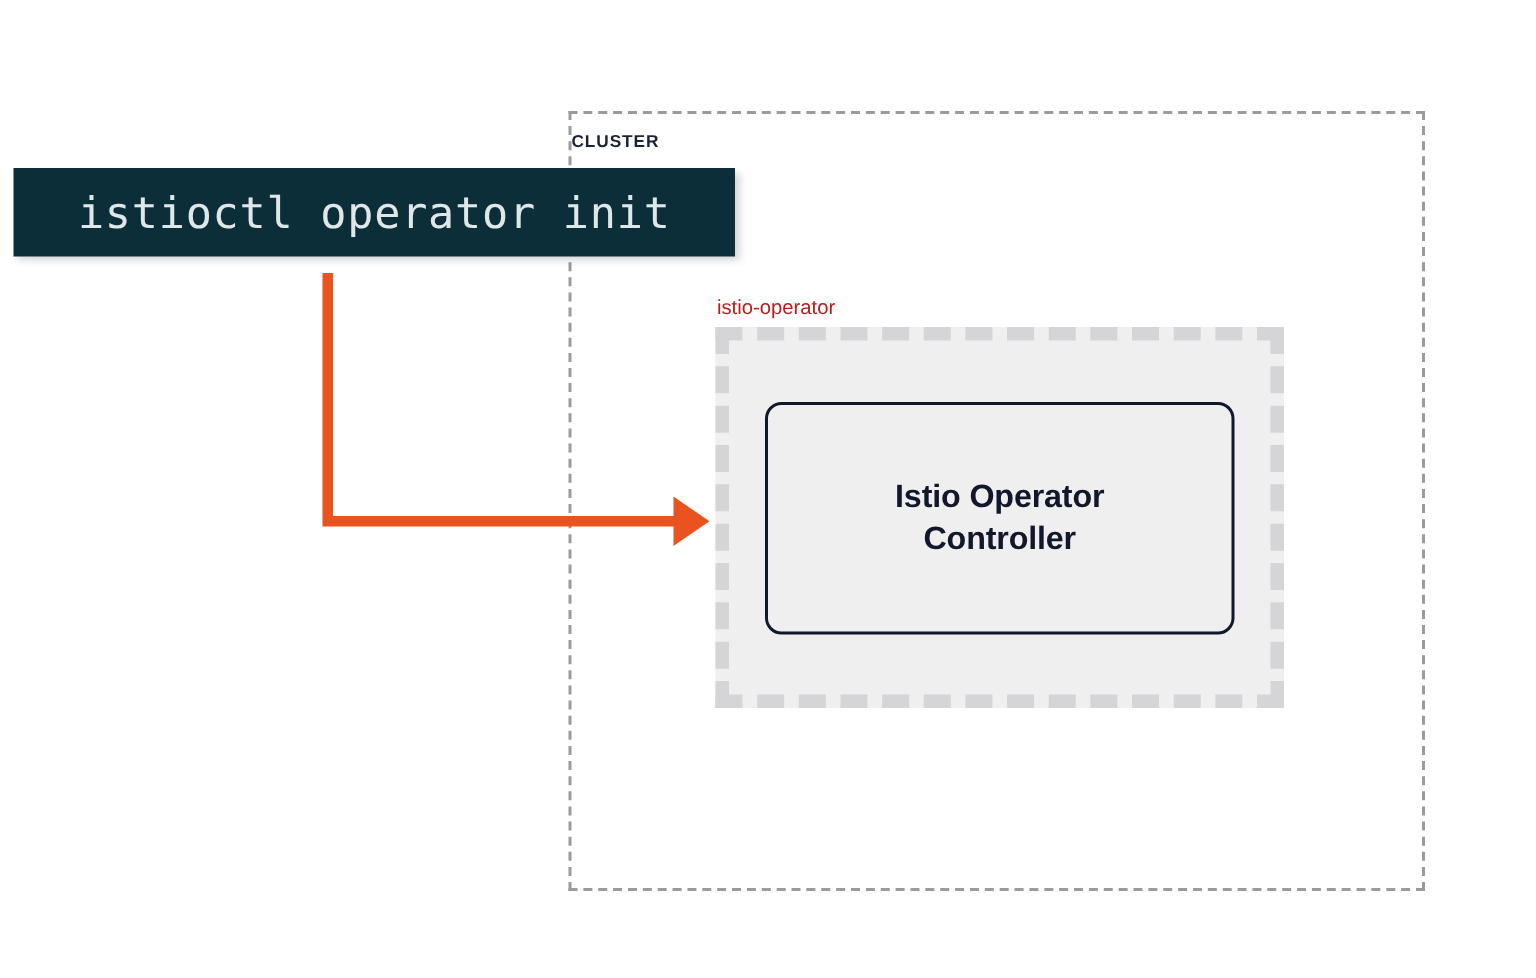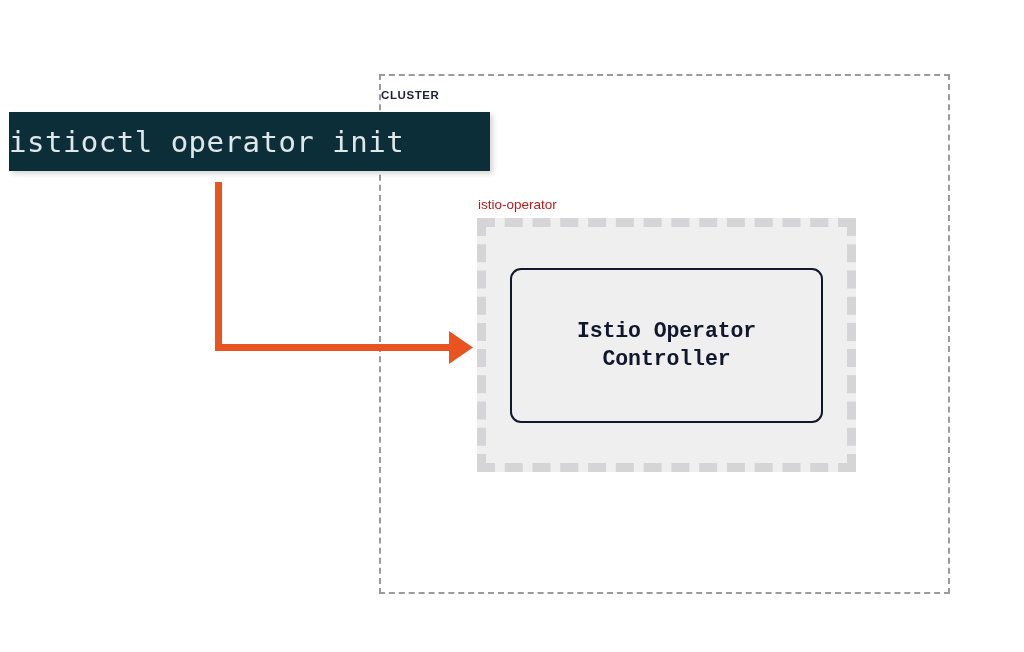--- a/index.html
+++ b/index.html
@@ -78,35 +78,34 @@
     align-items: center;
     justify-content: center;
   }
   #controller-label {
     font-size: 21.5px;
     font-weight: bold;
     color: #11182b;
     text-align: center;
     line-height: 1.28;
     letter-spacing: -0.1px;
-    font-family: Liberation Mono, monospace;
   }
 
   
   #command-box {
     position: absolute;
     left: 9px;
     top: 112px;
     width: 481px;
     height: 59px;
     background: #0c2e38;
     box-shadow: 3px 3px 5px rgba(0,0,0,0.16);
     display: flex;
     align-items: center;
-    justify-content: flex-start;
+    justify-content: center;
   }
   #command-text {
     font-family: "DejaVu Sans Mono", "Liberation Mono", monospace;
     font-size: 29px;
     color: #dfe7e8;
     letter-spacing: 0.5px;
     white-space: nowrap;
   }
 
   

